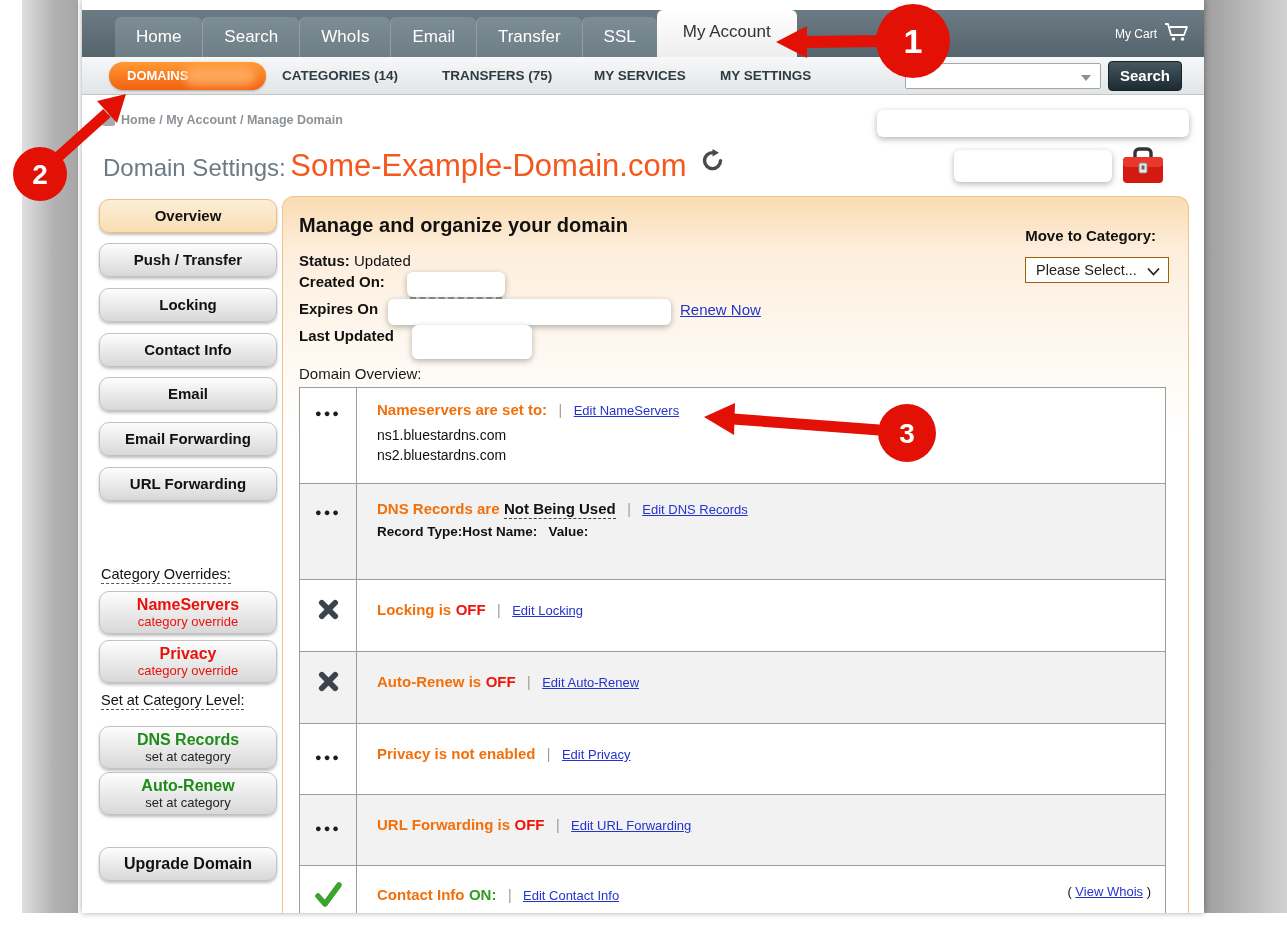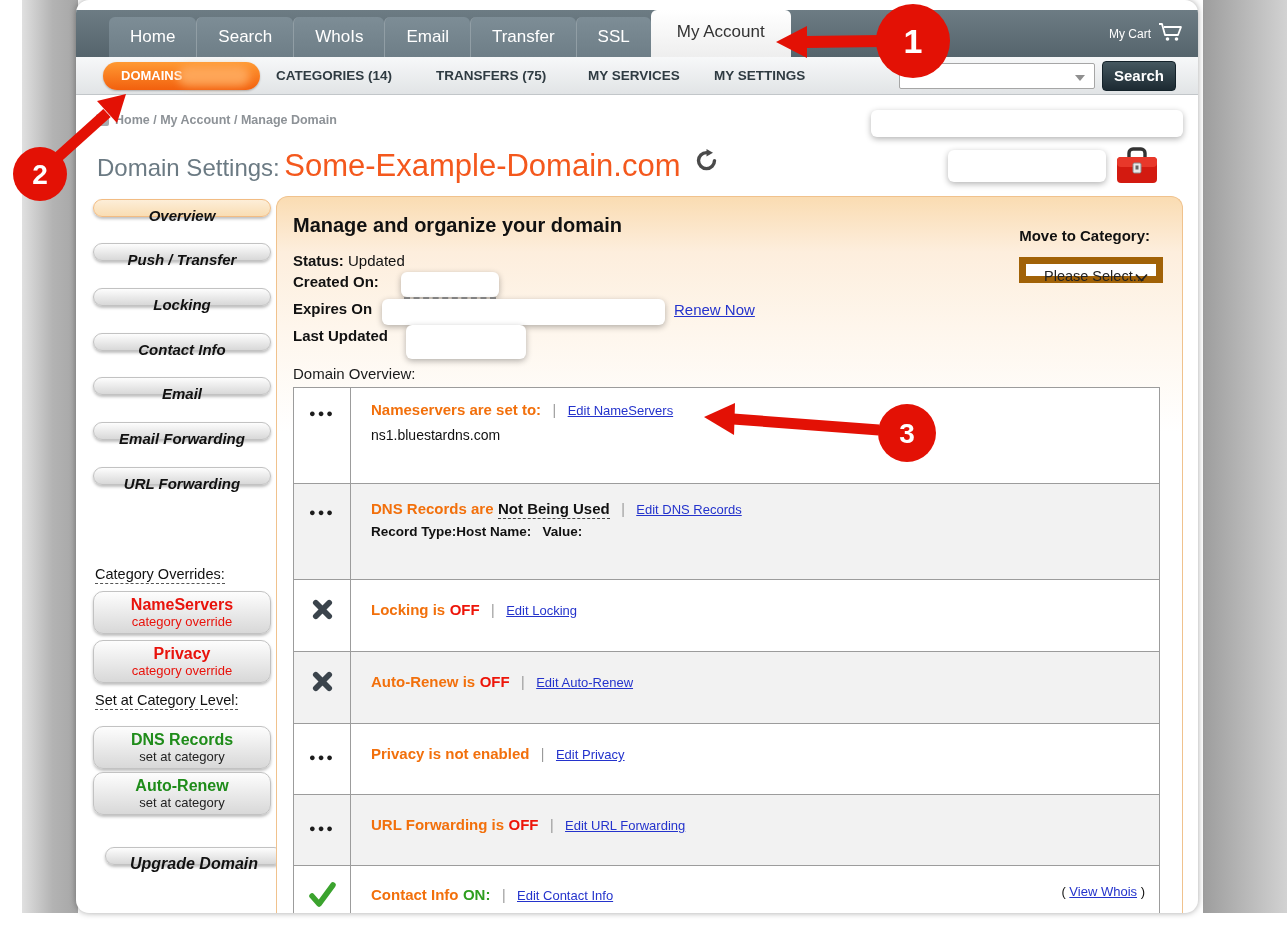--- a/index.html
+++ b/index.html
@@ -5,22 +5,22 @@
   * { margin:0; padding:0; box-sizing:border-box; }
   body { font-family:"Liberation Sans", sans-serif; background:#fff; }
   .viewport { position:relative; width:1287px; height:931px; background:#fff; overflow:hidden; }
 
   
   .strip-left  { position:absolute; left:22px; top:0; width:56px; height:913px;
                  background:linear-gradient(to right,#e0e0e0,#b3b3b3 55%,#a6a6a6); }
   .strip-right { position:absolute; left:1203px; top:0; width:84px; height:913px;
                  background:linear-gradient(to right,#9d9d9d,#d2d2d2); }
 
-  .page { position:absolute; left:76px; top:0; width:1122px; height:913px; background:#fff;
-          overflow:hidden; box-shadow:0 0 6px rgba(0,0,0,.35);border-radius:13px; }
+  .page { position:absolute; left:82px; top:0; width:1122px; height:913px; background:#fff;
+          overflow:hidden; box-shadow:0 0 6px rgba(0,0,0,.35); }
 
   
   .topnav { position:absolute; left:0; top:10px; width:100%; height:47px;
             background:linear-gradient(#6d7c84,#55646c); }
   .tabs { position:absolute; left:33px; bottom:0; display:flex; align-items:flex-end; height:47px; }
   .tab  { height:40px; line-height:40px; padding:0 21px; color:#fff; font-size:17px;
           background:linear-gradient(#7d8d96,#6e7e87); border-radius:6px 6px 0 0;
           border-left:1px solid #919ea5; cursor:pointer; }
   .tab:first-child { border-left:none; }
   .tab.active { height:47px; line-height:44px; background:linear-gradient(#ffffff,#eeeeee);
@@ -67,40 +67,40 @@
   .rd-4 { left:306px; top:299px; width:283px; height:26px; }
   .rd-5 { left:330px; top:325px; width:120px; height:34px; }
   .rd-dash { position:absolute; left:328px; top:297px; width:92px; border-top:2px dashed #8a8a8a; }
 
   .toolbox { position:absolute; left:1038px; top:146px; cursor:pointer; }
 
   
   .sbtn { position:absolute; left:17px; width:178px; border-radius:10px; text-align:center;
           background:linear-gradient(#fdfdfd,#d8d8d8); border:1px solid #c2c2c2;
           box-shadow:0 2px 3px rgba(0,0,0,.25); font-weight:bold; color:#111; cursor:pointer; }
-  .sbtn.one { height:18px; line-height:32px; font-size:15px;font-style:italic; }
+  .sbtn.one { height:34px; line-height:32px; font-size:15px; }
   .sbtn.two { height:43px; padding-top:3px; }
   .sbtn.active { background:linear-gradient(#fdeed8,#f9ddb3); border:1px solid #f2bc83; }
   .sbtn .l1 { font-size:16px; font-weight:bold; line-height:19px; }
   .sbtn .l2 { font-size:13px; font-weight:normal; line-height:15px; }
   .red-t { color:#e8130c; } .green-t { color:#1f8c1a; } .dark-t { color:#222; }
   .sideheading { position:absolute; left:19px; font-size:14.5px; color:#111; cursor:pointer; }
   .sideheading span { border-bottom:1.5px dashed #555; padding-bottom:1px; }
 
   
   .panel { position:absolute; left:200px; top:196px; width:907px; height:717px;
            background:linear-gradient(180deg,#fadcb2 0,#fdeedd 55px,#fef6ec 130px,#ffffff 235px);
            border:1px solid #f0c28d; border-bottom:none; border-radius:12px 12px 0 0; }
   .m-heading { position:absolute; left:217px; top:214px; font-size:20px; font-weight:bold; color:#111; }
   .m-label { font-weight:bold; color:#111; }
   .m-line { position:absolute; left:217px; font-size:15px; color:#111; }
   .move-label { position:absolute; right:48px; top:227px; font-size:15px; font-weight:bold; color:#111; }
   .cat-select { position:absolute; left:943px; top:257px; width:144px; height:26px; background:#fff;
-                border:7px solid #a16207; font-size:14.5px; color:#222; line-height:24px;
-                padding-left:18px; cursor:pointer; }
+                border:1px solid #a16207; font-size:14.5px; color:#222; line-height:24px;
+                padding-left:10px; cursor:pointer; }
   .cat-select svg { position:absolute; right:8px; top:9px; }
   .renew { position:absolute; left:598px; top:301px; font-size:15px; }
   a.lnk { color:#2433cc; text-decoration:underline; cursor:pointer; }
   .overview-label { position:absolute; left:217px; top:365px; font-size:15px; color:#1a1a1a; }
 
   
   .ov-table { position:absolute; left:217px; top:387px; width:867px; border:1px solid #9c9c9c;
               border-bottom:none; background:#fff; }
   .ov-row { position:relative; display:flex; border-top:1px solid #9c9c9c; background:#fff; }
   .ov-row:first-child { border-top:none; }
@@ -220,21 +220,21 @@
     </div>
     <div class="sbtn two" style="top:726px;">
       <div class="l1 green-t">DNS Records</div>
       <div class="l2 dark-t">set at category</div>
     </div>
     <div class="sbtn two" style="top:772px;">
       <div class="l1 green-t">Auto-Renew</div>
       <div class="l2 dark-t">set at category</div>
     </div>
 
-    <div class="sbtn one" style="top:847px; font-size:16px;margin-left:12px;">Upgrade Domain</div>
+    <div class="sbtn one" style="top:847px; font-size:16px;">Upgrade Domain</div>
 
     <div class="panel"></div>
 
     <div class="m-heading">Manage and organize your domain</div>
     <div class="move-label">Move to Category:</div>
     <div class="cat-select">
       <span>Please Select...</span>
       <svg width="13" height="9" viewBox="0 0 13 9">
           <polyline points="1,1.5 6.5,7.5 12,1.5" fill="none" stroke="#222" stroke-width="1.8"></polyline>
         </svg>
@@ -264,20 +264,21 @@
 
     <div class="ov-table">
 
       <div class="ov-row" style="height:95px;">
         <div class="c-icon" style="padding-top:15px;"><span class="dots">●●●</span></div>
         <div class="c-body" style="padding-top:13px;">
           <span class="r-title t-orange">Nameservers are set to:</span>
           <span class="sep">|</span>
           <a class="lnk r-link">Edit NameServers</a>
           <div class="ns-line">ns1.bluestardns.com</div>
+          <div class="ns-line" style="margin-top:0;">ns2.bluestardns.com</div>
         </div>
       </div>
 
       <div class="ov-row alt" style="height:96px;">
         <div class="c-icon" style="padding-top:18px;"><span class="dots">●●●</span></div>
         <div class="c-body" style="padding-top:16px;">
           <span class="r-title t-orange">DNS Records are</span>
           <span class="r-title t-emph">Not Being Used</span>
           <span class="sep">|</span>
           <a class="lnk r-link">Edit DNS Records</a>

